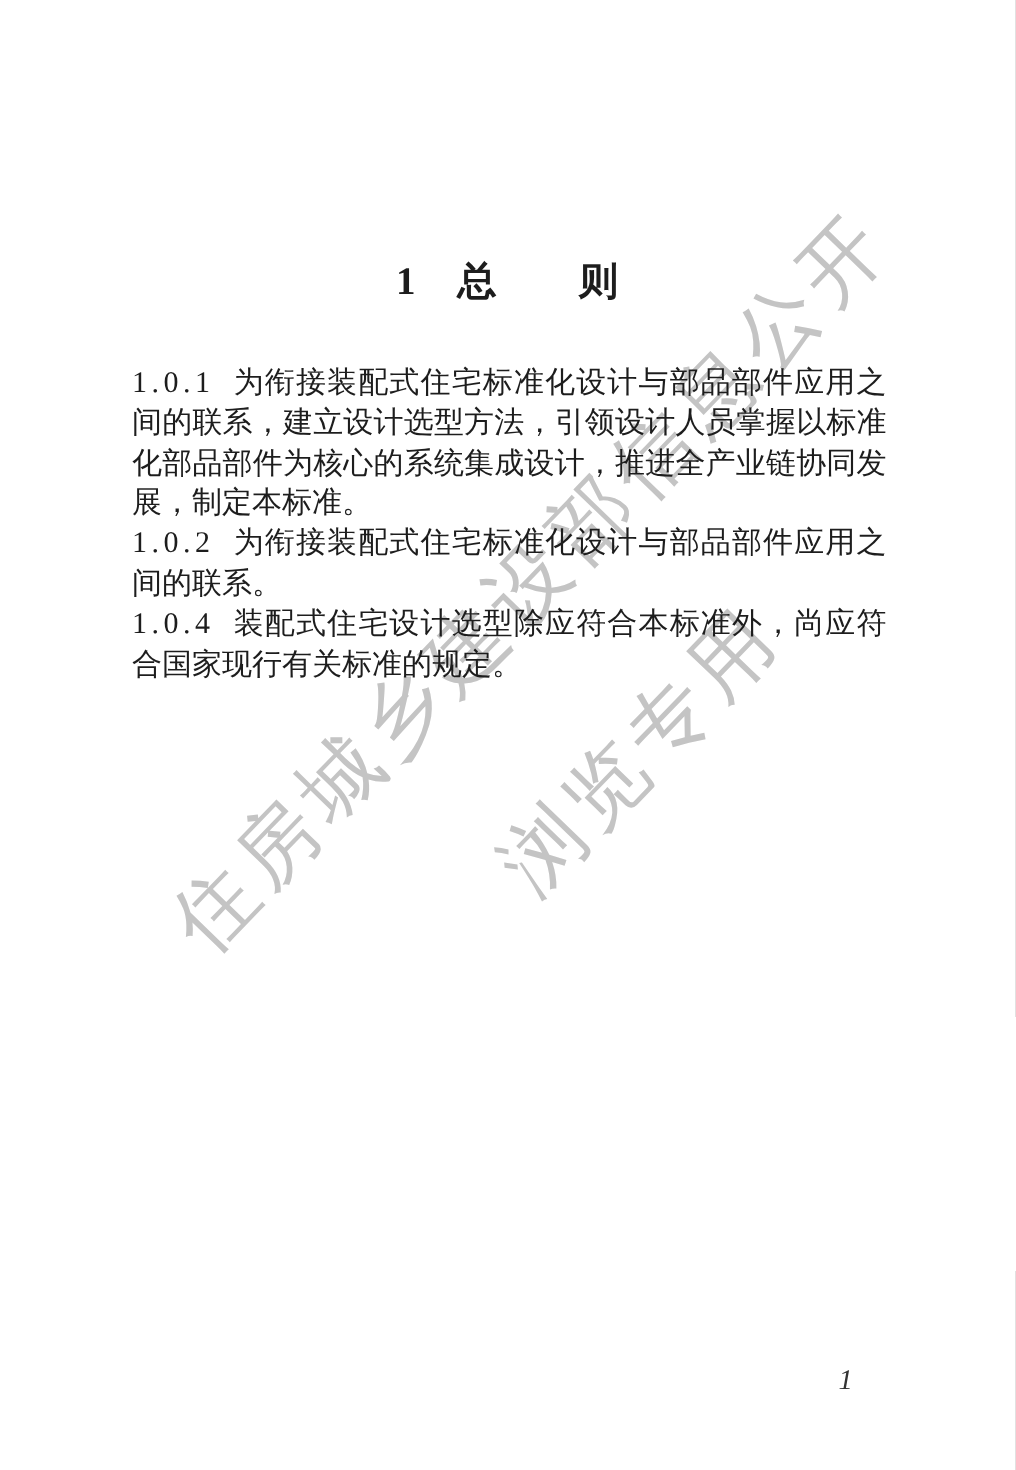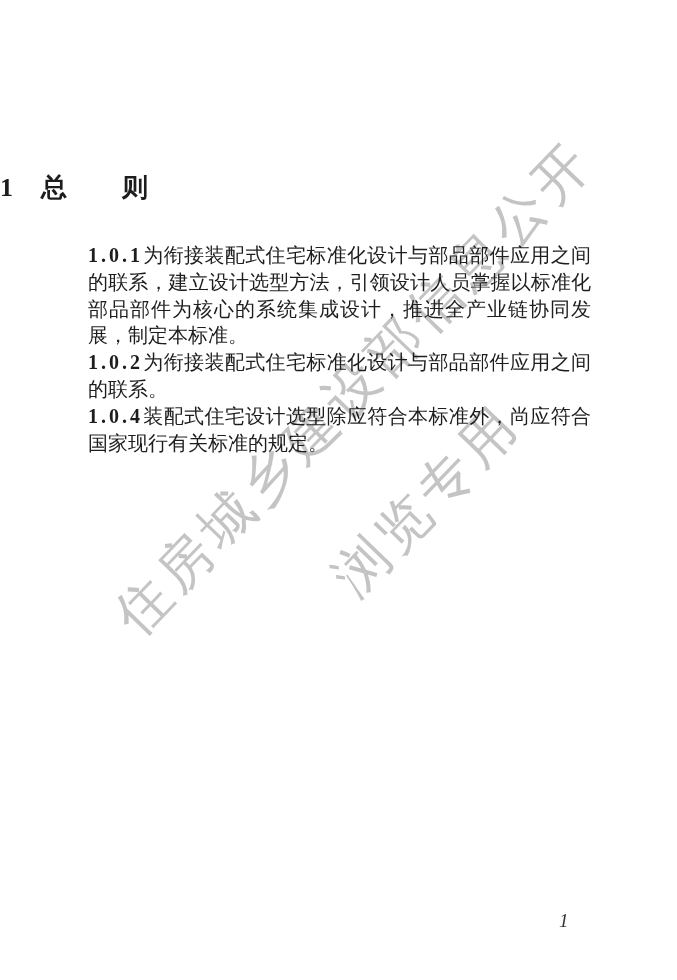--- a/index.html
+++ b/index.html
@@ -46,20 +46,21 @@
     position:absolute;
     inset:0;
     z-index:2;
   }
   .chapter-title{
     position:absolute;
     top:170px;
     left:0;
     width:100%;
     margin:0;
+    text-align:center;
     font-size:26px;
     font-weight:bold;
     letter-spacing:1px;
     color:var(--text,#1d1d1d);
     white-space:pre;
   }
   .body-text{
     position:absolute;
     left:88px;
     top:242px;
@@ -67,23 +68,23 @@
     font-size:20px;
     line-height:26.8px;
     color:var(--text,#1d1d1d);
     text-align:justify;
     text-justify:inter-ideograph;
   }
   .clause{
     margin:0;
   }
   .clause-num{
-    font-weight:bold;
+    font-weight:normal;
     letter-spacing:3px;
-    margin-right:0;
+    margin-right:12px;
   }
   .page-number{
     position:absolute;
     left:559px;
     top:910px;
     font-size:19px;
     font-style:italic;
     color:var(--page_number,#333333);
   }
 </style>

